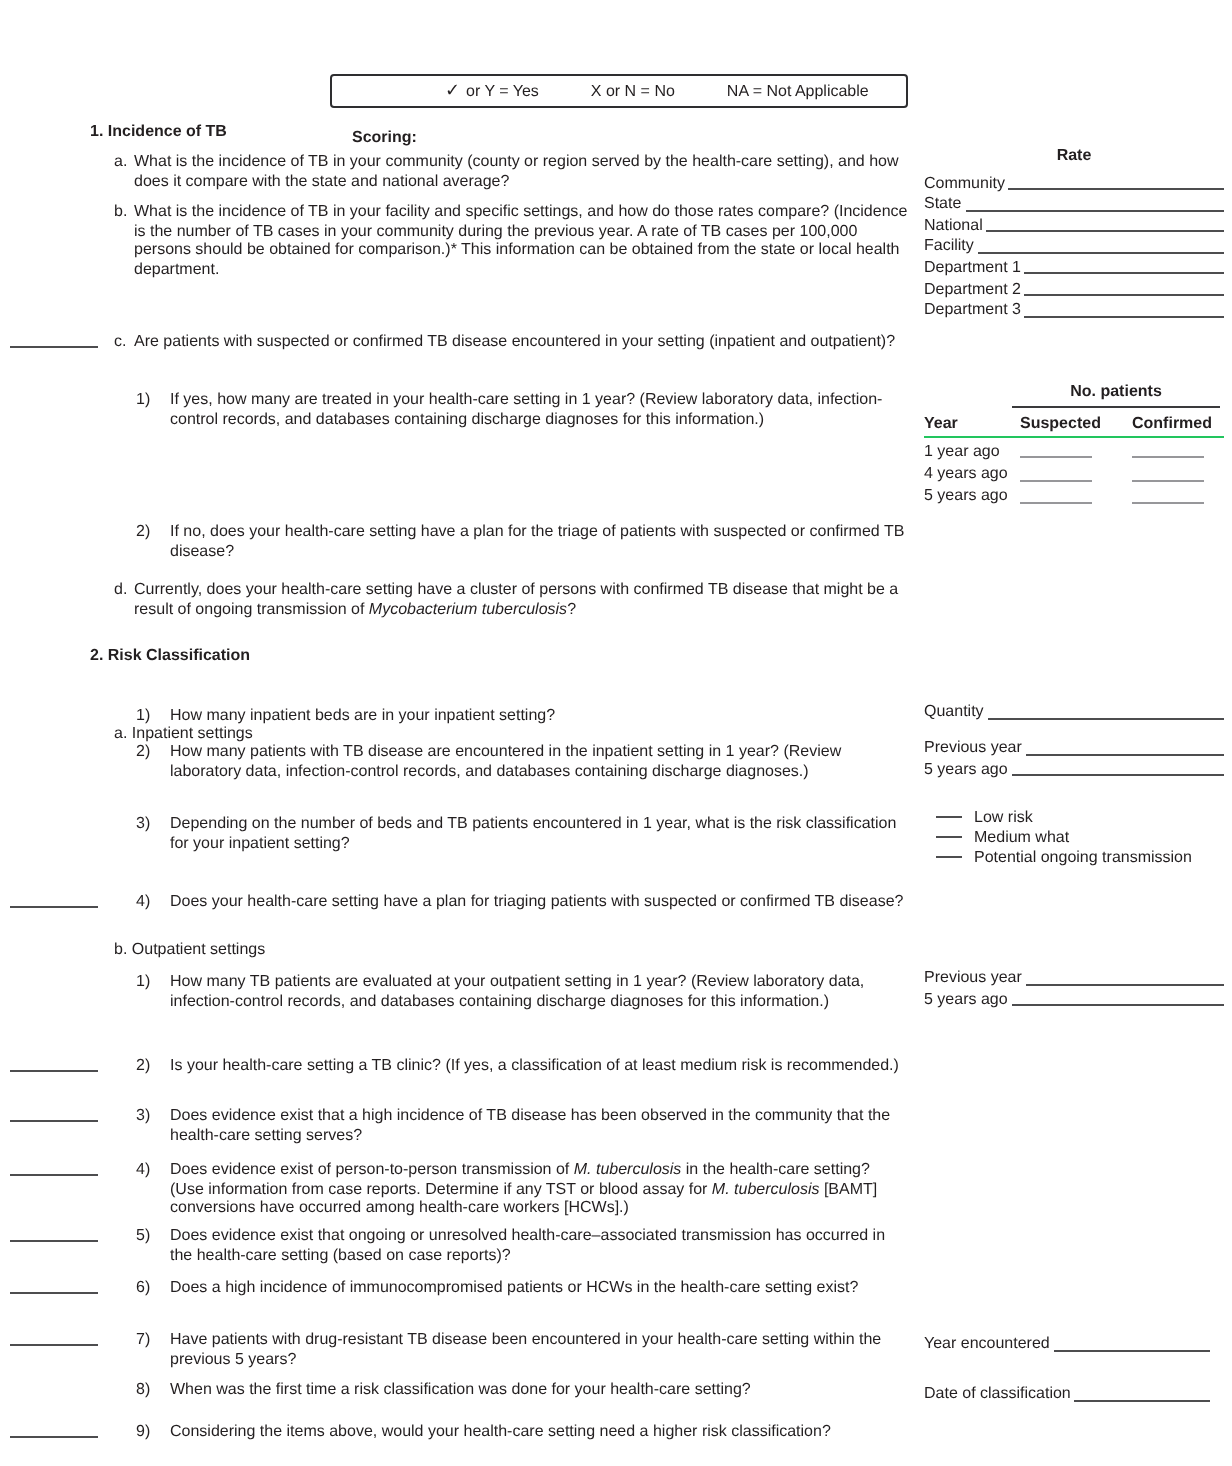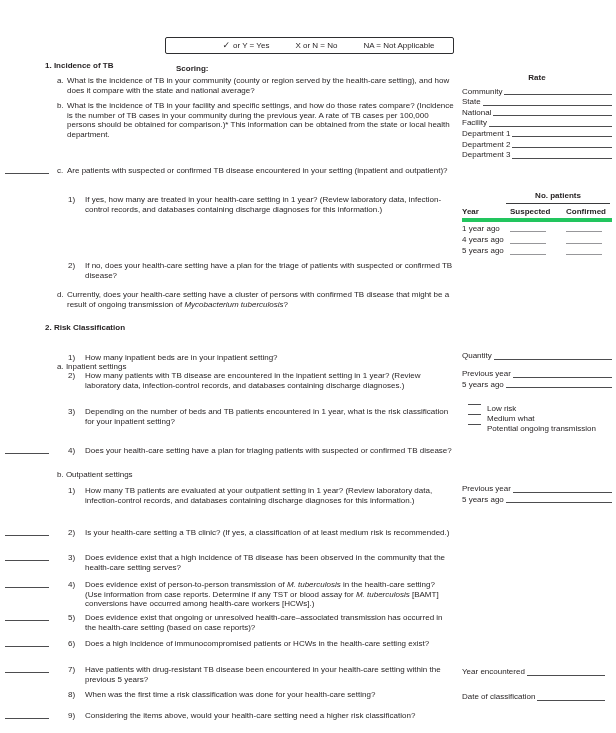--- a/index.html
+++ b/index.html
@@ -27,28 +27,28 @@
   .qt{flex:1;}
   .blank{position:absolute;left:5px;width:44px;border-top:1px solid #4d4d4f;height:0;}
   
   .panel{position:absolute;left:462px;width:150px;}
   .ptitle{text-align:center;font-weight:bold;margin-bottom:3px;}
   .prow{display:flex;align-items:flex-end;height:10.6px;}
   .fill{flex:1;border-bottom:1px solid #4d4d4f;margin:0 0 1px 2px;}
   
   .pt-title{margin-left:44px;width:104px;text-align:center;font-weight:bold;
     border-bottom:1px solid #3a3a3c;padding-bottom:2px;}
-  .pt-head{display:flex;font-weight:bold;border-bottom:4px solid #22c55e;padding:3px 0 2px;}
+  .pt-head{display:flex;font-weight:bold;border-bottom:1px solid #22c55e;padding:3px 0 2px;}
   .c1{width:48px;} .c2{width:56px;} .c3{width:46px;}
   .pt-row{display:flex;height:11.3px;align-items:flex-end;}
   .pt-row .yl{width:48px;}
   .pt-b{width:36px;border-bottom:1px solid #97979a;margin-bottom:1px;}
   .pt-b.first{margin-right:20px;}
   
-  .cbrow{display:flex;height:10px;align-items:flex-start;padding-left:6px;}
+  .cbrow{display:flex;height:10px;align-items:center;padding-left:6px;}
   .cbline{flex:none;width:13px;border-bottom:1px solid #4d4d4f;margin:0 6px 1px 0;}
 </style>
 </head>
 <body>
 
 <div class="page">
 
 
   <div class="scorebox">
     <span class="sl">Scoring:</span>

